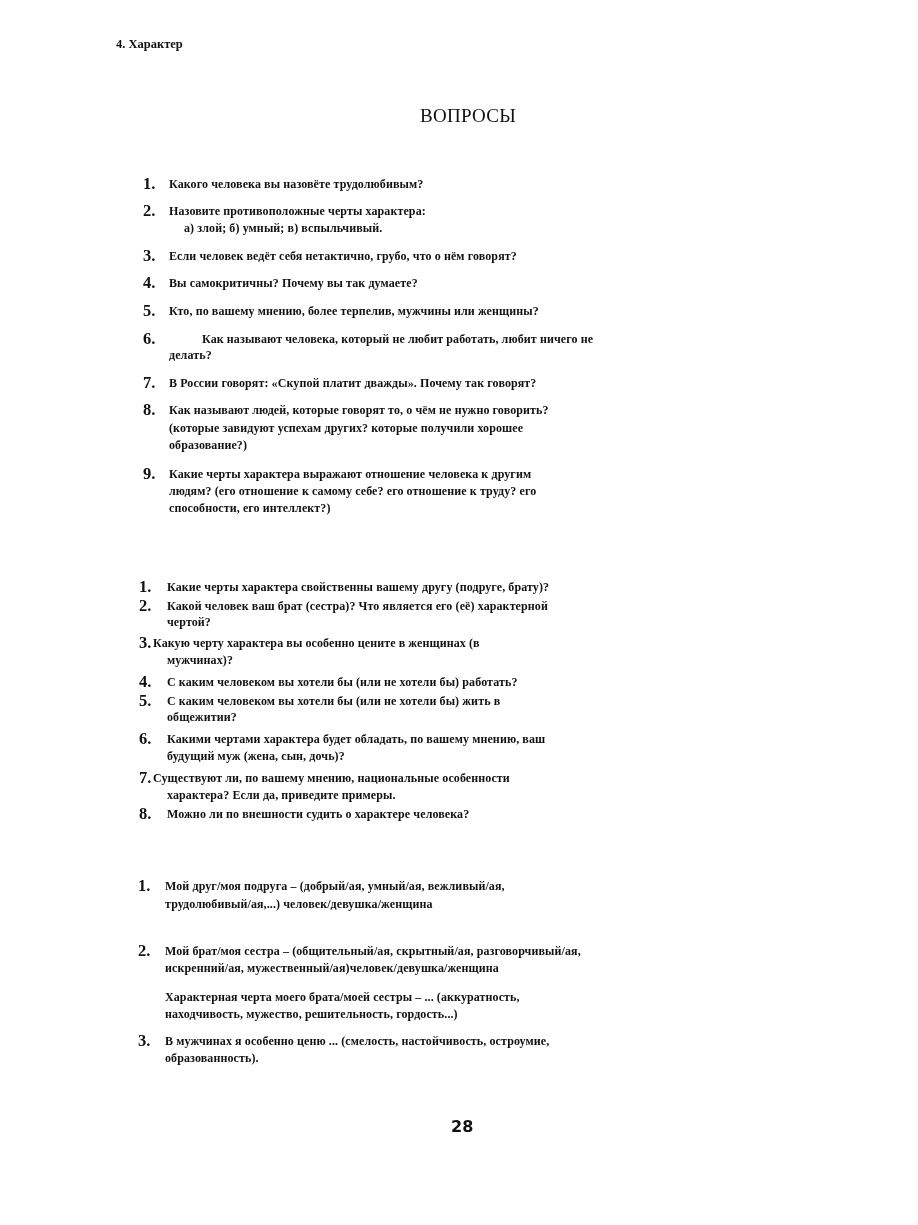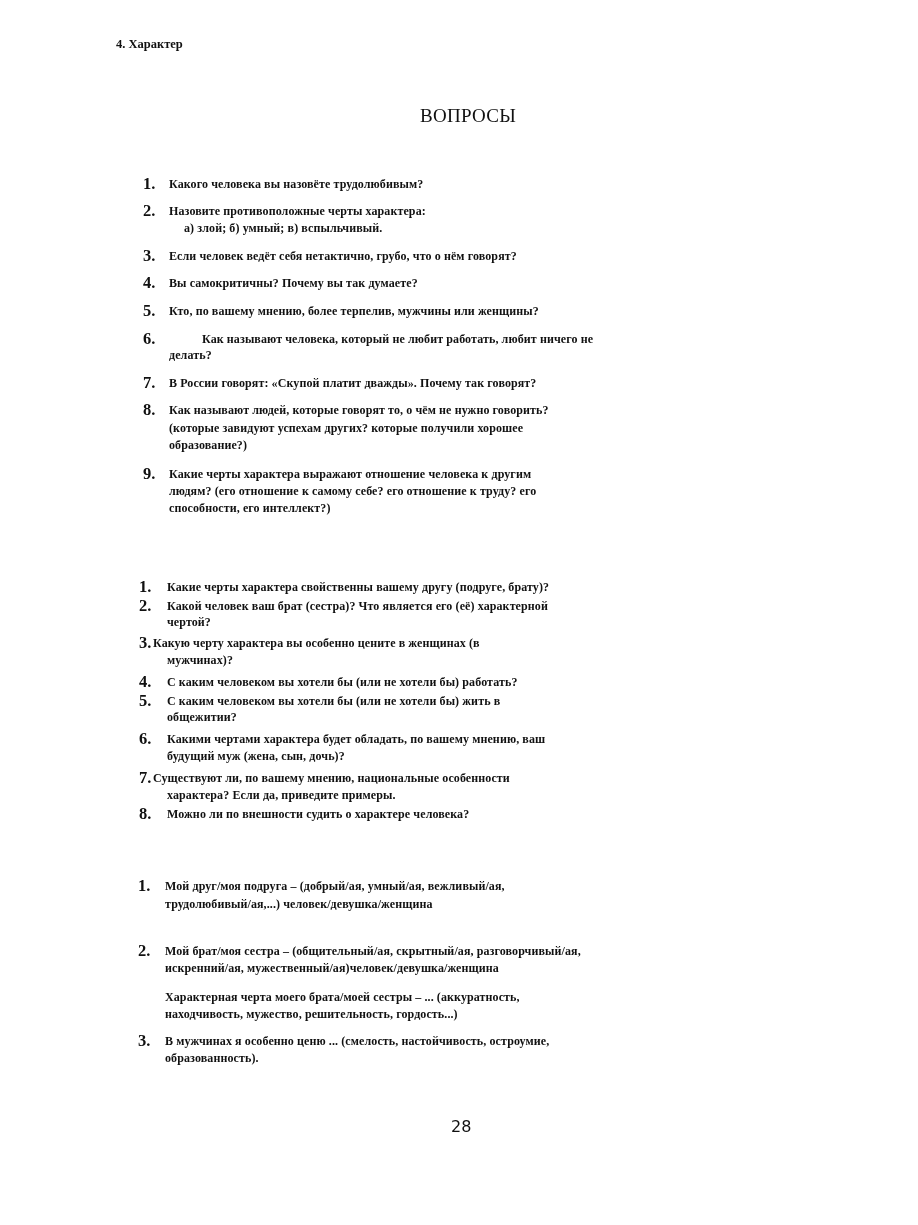--- a/index.html
+++ b/index.html
@@ -7,21 +7,21 @@
            font-family:"Liberation Serif","DejaVu Serif",serif; color:#111; }
     .page { position:absolute; left:0; top:0; width:918px; height:1225px; background:#fff; }
     .ln { position:absolute; white-space:nowrap; font-size:12px; line-height:18px;
           font-weight:bold; letter-spacing:0.1px; }
     .num { position:absolute; font-size:16.5px; line-height:18px; font-weight:bold; }
     .running { position:absolute; left:116px; top:37px; font-size:12.5px; font-weight:bold; }
     .title { position:absolute; left:420px; top:105px; font-size:19px; font-weight:normal; letter-spacing:0.3px;text-align:right; }
     .section { position:absolute; white-space:nowrap; font-size:16.5px; font-weight:bold; }
     .subtitle { position:absolute; left:283px; top:848px; font-size:16.5px; font-weight:bold; white-space:nowrap; }
     .pagenum { position:absolute; left:451px; top:1117px; font-family:"DejaVu Sans","Liberation Sans",sans-serif;
-               font-size:16px; font-weight:normal; }
+               font-size:16px; font-weight:bold; }
   </style>
 </head>
 <body>
 
 <div class="page">
 
   <div class="running">4. Характер</div>
   <div class="title">ВОПРОСЫ</div>
 
 

